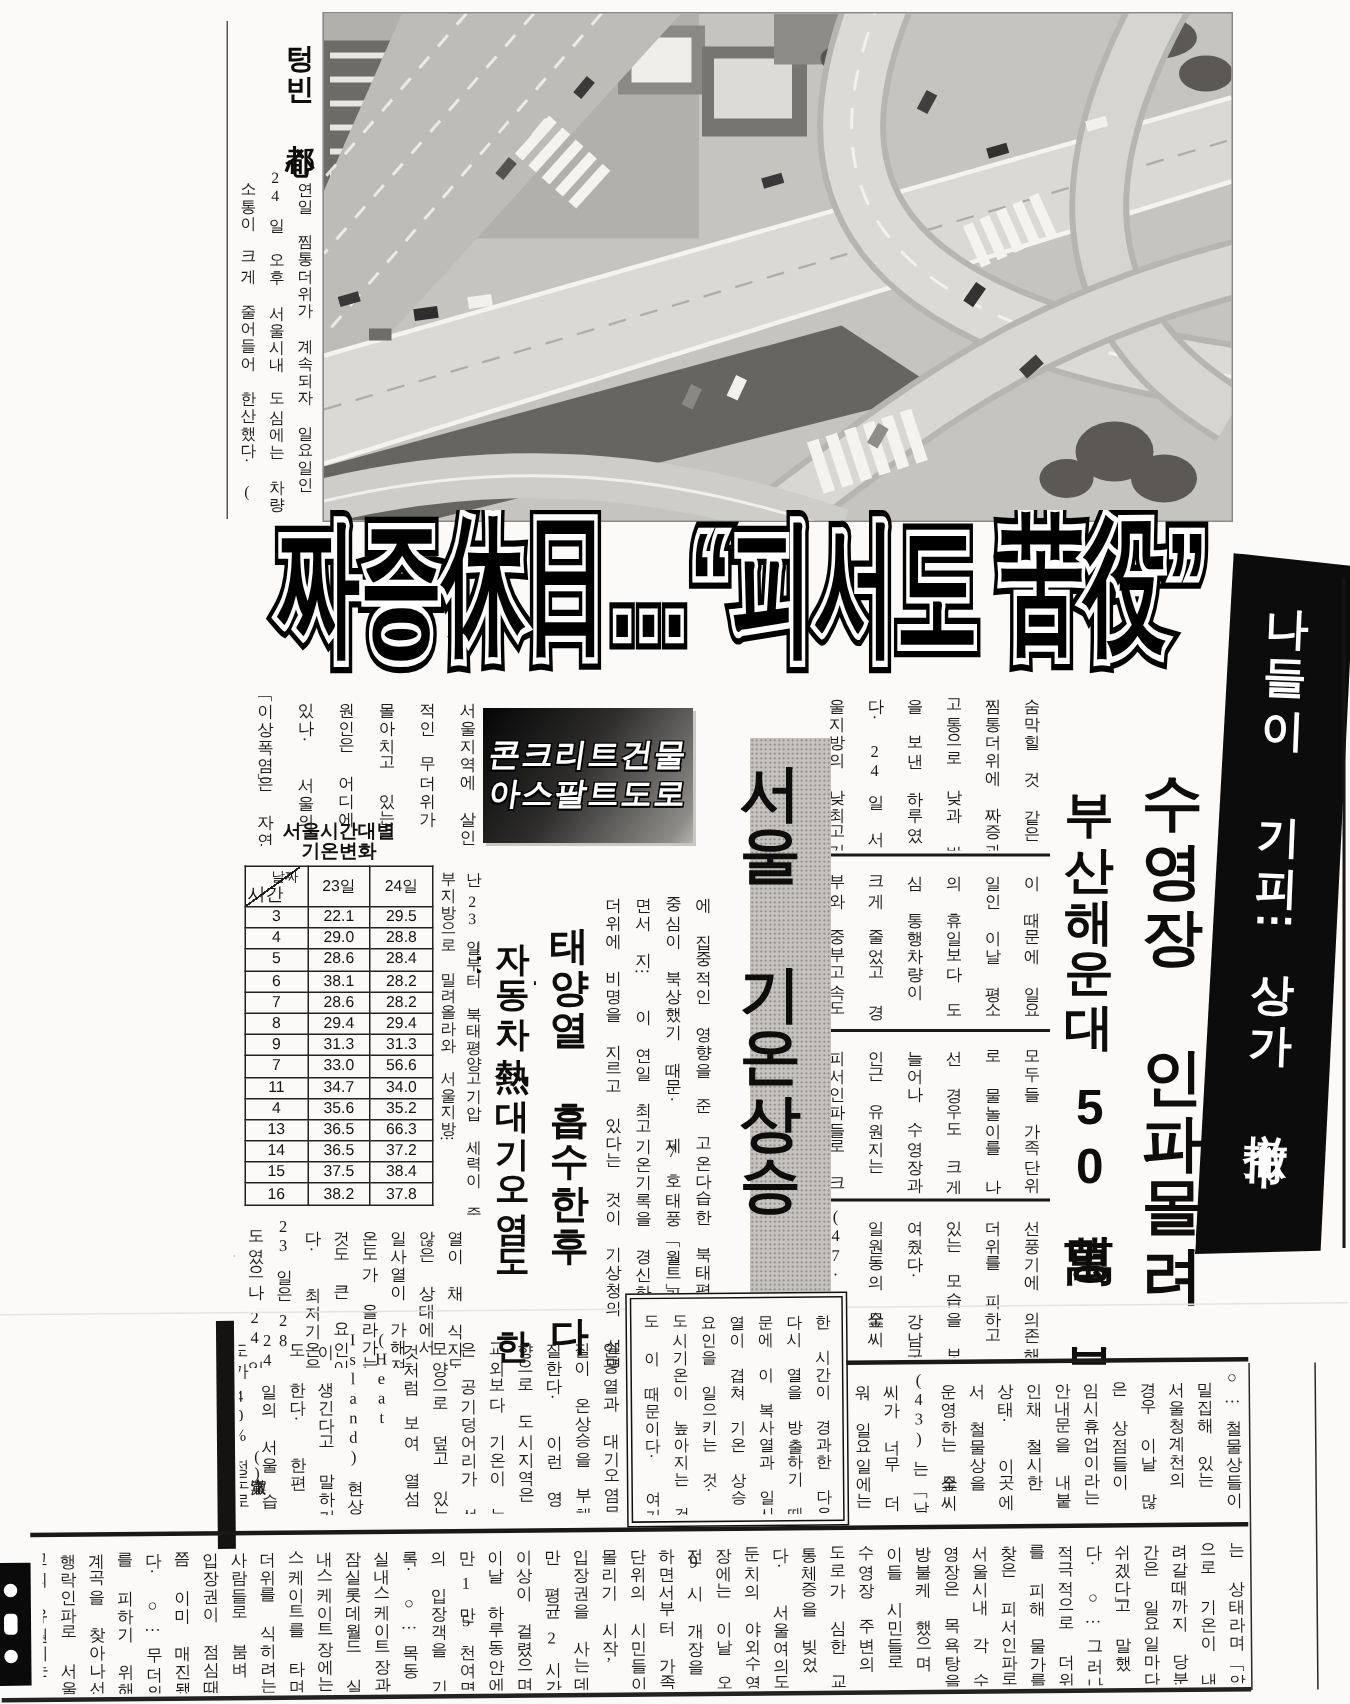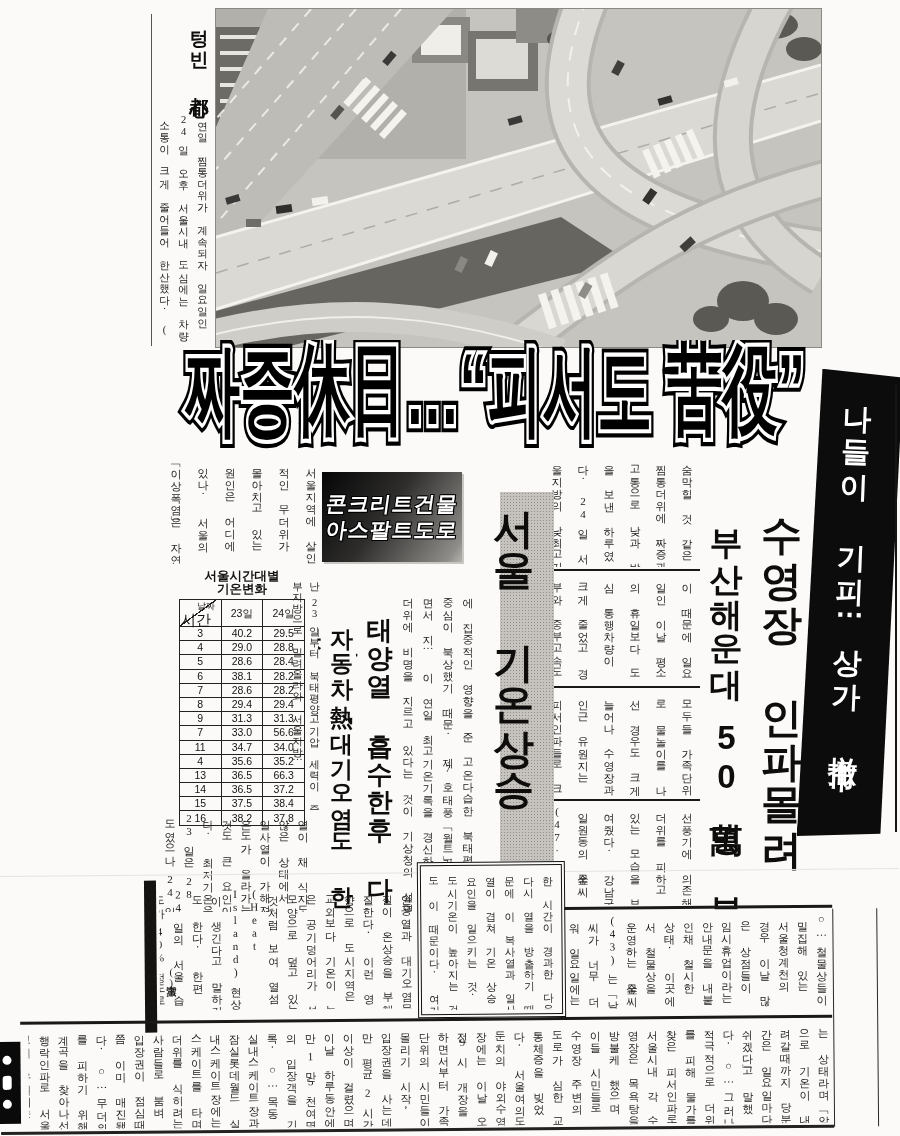--- a/index.html
+++ b/index.html
@@ -24,41 +24,41 @@
     position:absolute;
     writing-mode:vertical-rl;
     text-orientation:upright;
     overflow:hidden;
     font-family:"Liberation Sans", sans-serif;
     font-weight:bold;color:#0e0d0c;
   }
   .rule-h{position:absolute;background:#1a1918;}
   .rule-v{position:absolute;background:#2a2927;}
   
-  .temp-table{position:absolute;left:163px;top:570px;width:126px;margin-left:16px;}
+  .temp-table{position:absolute;left:163px;top:548px;width:126px;}
   .temp-table .ttl{
     text-align:center;font-weight:bold;font-size:12.5px;line-height:13px;
     font-family:"Liberation Sans", sans-serif;color:#141312;margin-bottom:3px;
   }
   .temp-table table{
     border-collapse:collapse;width:100%;
     font-family:"Liberation Sans", sans-serif;
   }
   .temp-table th,.temp-table td{
     border:1px solid #222;font-size:10.5px;padding:0 7px;
     text-align:center;height:13.2px;line-height:11px;color:#141312;
     font-weight:normal;
   }
   .diag{
     position:relative;width:36px;height:26px;
     background:
       linear-gradient(to bottom right, transparent 48.5%, #222 48.5%, #222 51.5%, transparent 51.5%);
   }
   .diag .tr{position:absolute;top:1px;right:1px;font-size:9px;}
-  .diag .bl{position:absolute;bottom:1px;left:1px;font-size:15px;}
+  .diag .bl{position:absolute;bottom:1px;left:1px;font-size:12px;font-family:Liberation Mono, monospace;}
   
   .kicker{
     position:absolute;left:322px;top:472px;width:140px;height:90px;
     background:linear-gradient(125deg,#050505 0%,#2e2d2c 45%,#8e8c88 92%,#b5b3ae 100%);
     display:flex;flex-direction:column;align-items:center;justify-content:center;
     box-shadow:2px 2px 0 #c9c7c2;
   }
   .kicker span{
     display:block;color:#fff;font-family:"Liberation Sans", sans-serif;
     font-weight:bold;font-size:21px;line-height:26px;letter-spacing:1px;
@@ -264,21 +264,21 @@
             <span class="bl">시간</span>
           </div>
         </th>
         <th>23일</th>
         <th>24일</th>
       </tr>
     </thead>
     <tbody>
         <tr>
           <td>3</td>
-          <td>40.2</td>
+          <td>22.1</td>
           <td>29.5</td>
         </tr>
         <tr>
           <td>4</td>
           <td>29.0</td>
           <td>28.8</td>
         </tr>
         <tr>
           <td>5</td>
           <td>28.6</td>

